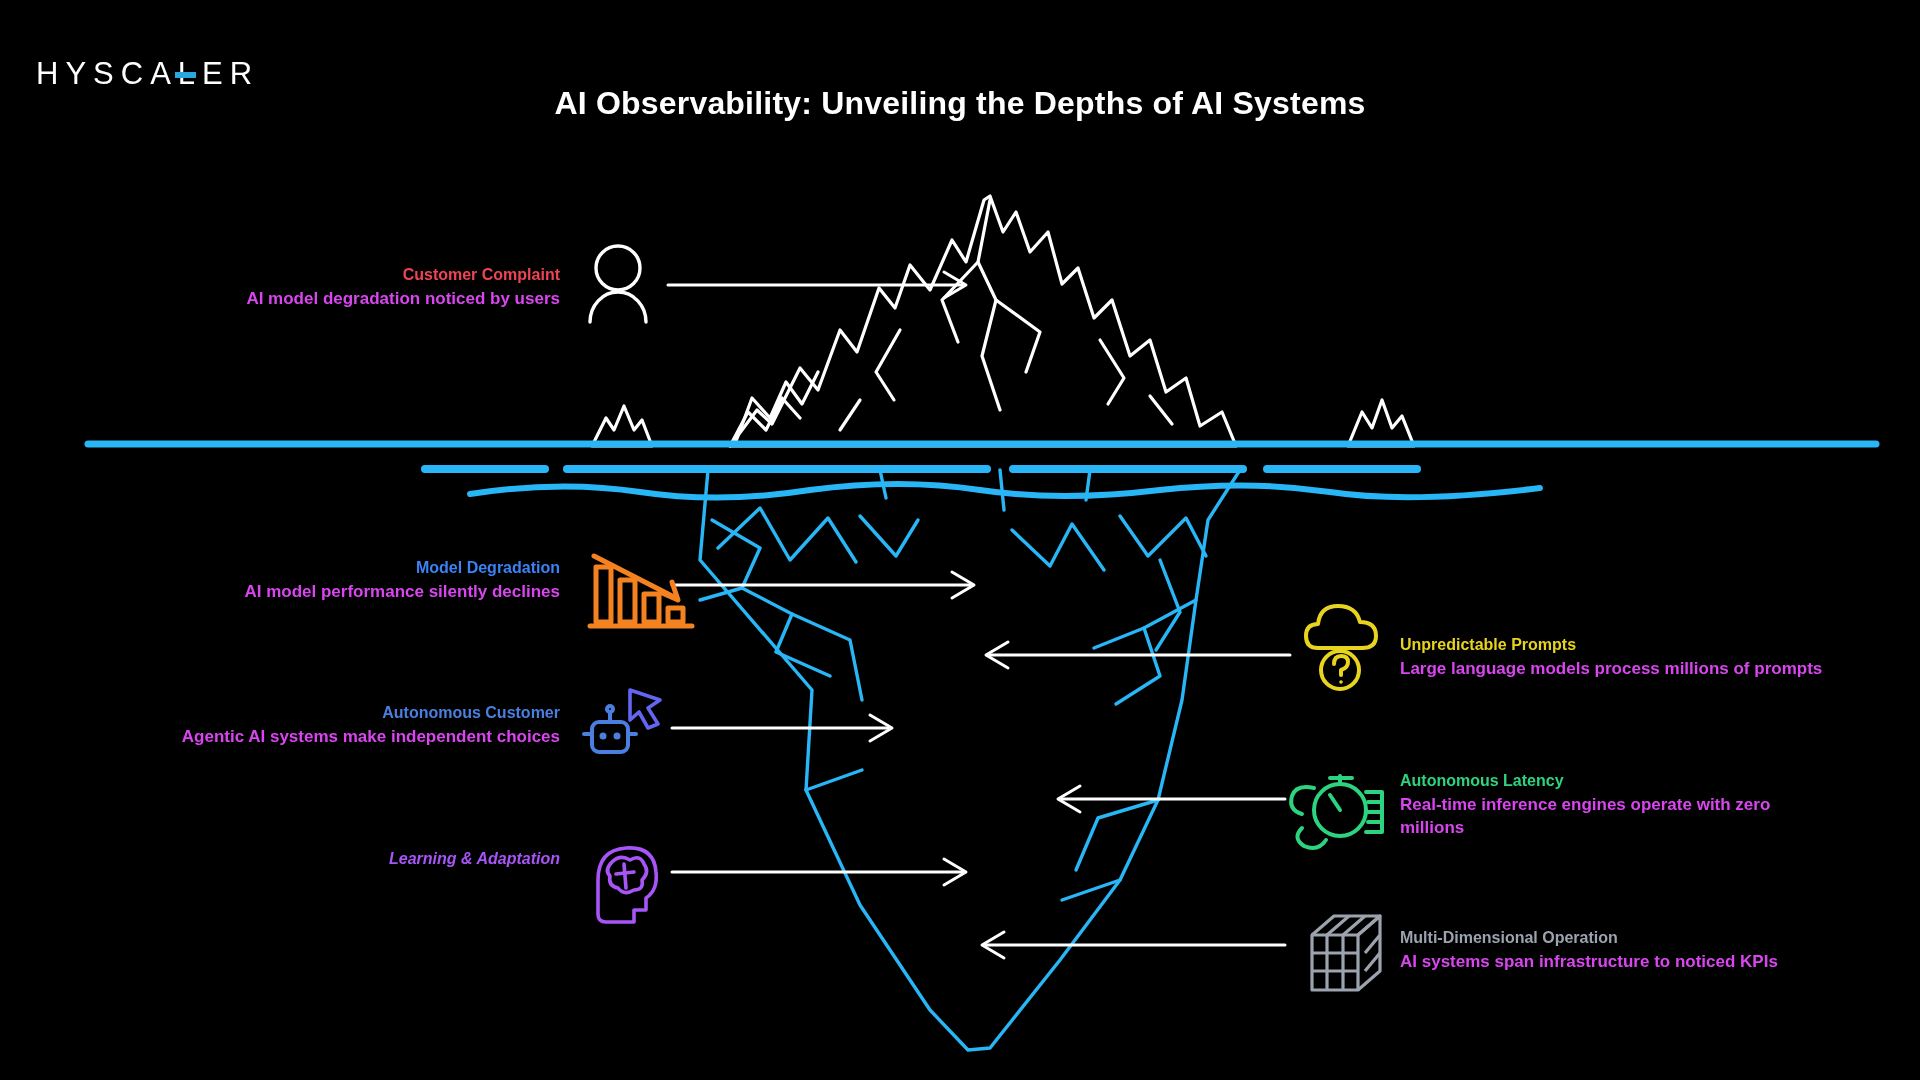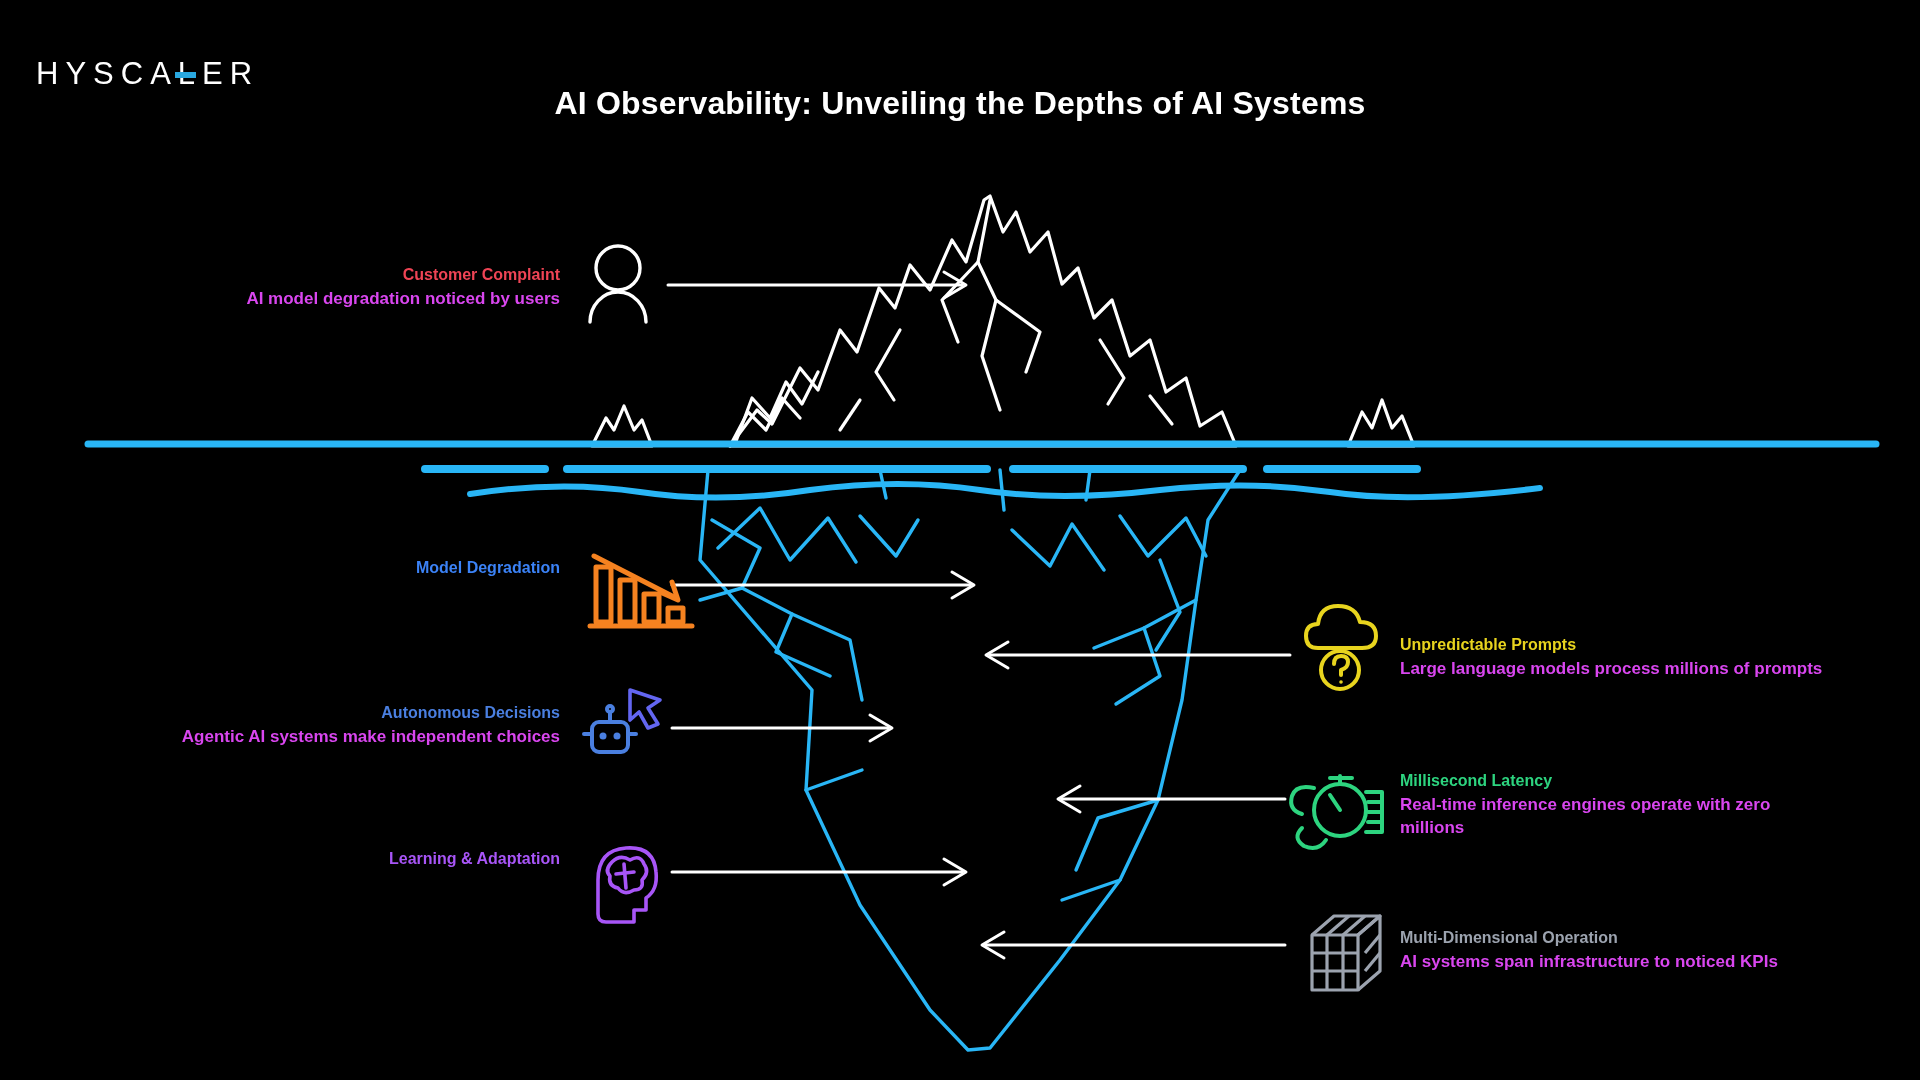--- a/index.html
+++ b/index.html
@@ -227,38 +227,39 @@
     </g>
   </svg>
 
   <div class="label left" style="left:40px; top:262px; width:520px;">
     <div class="ttl" style="color:#ef4455;">Customer Complaint</div>
     <div class="sub">AI model degradation noticed by users</div>
   </div>
 
   <div class="label left" style="left:40px; top:555px; width:520px;">
     <div class="ttl" style="color:#3b82f6;">Model Degradation</div>
+    <div class="sub">AI model performance silently declines</div>
   </div>
 
   <div class="label left" style="left:40px; top:700px; width:520px;">
-    <div class="ttl" style="color:#4a7fe0;">Autonomous Decisions</div>
+    <div class="ttl" style="color:#4a7fe0;">Autonomous Customer</div>
     <div class="sub">Agentic AI systems make independent choices</div>
   </div>
 
-  <div class="label left" style="left:40px; top:846px; width:520px;">
+  <div class="label left" style="left:40px; top:846px; width:520px;font-style:italic;">
     <div class="ttl" style="color:#a855f7;">Learning &amp; Adaptation</div>
   </div>
 
   <div class="label right" style="left:1400px; top:632px; width:480px;">
     <div class="ttl" style="color:#e8d41e;">Unpredictable Prompts</div>
     <div class="sub">Large language models process millions of prompts</div>
   </div>
 
   <div class="label right" style="left:1400px; top:768px; width:410px;">
-    <div class="ttl" style="color:#2dd47f;">Millisecond Latency</div>
+    <div class="ttl" style="color:#2dd47f;">Autonomous Latency</div>
     <div class="sub">Real-time inference engines operate with zero millions</div>
   </div>
 
   <div class="label right" style="left:1400px; top:925px; width:480px;">
     <div class="ttl" style="color:#9ca3af;">Multi-Dimensional Operation</div>
     <div class="sub">AI systems span infrastructure to noticed KPIs</div>
   </div>
 
 </div>
 

